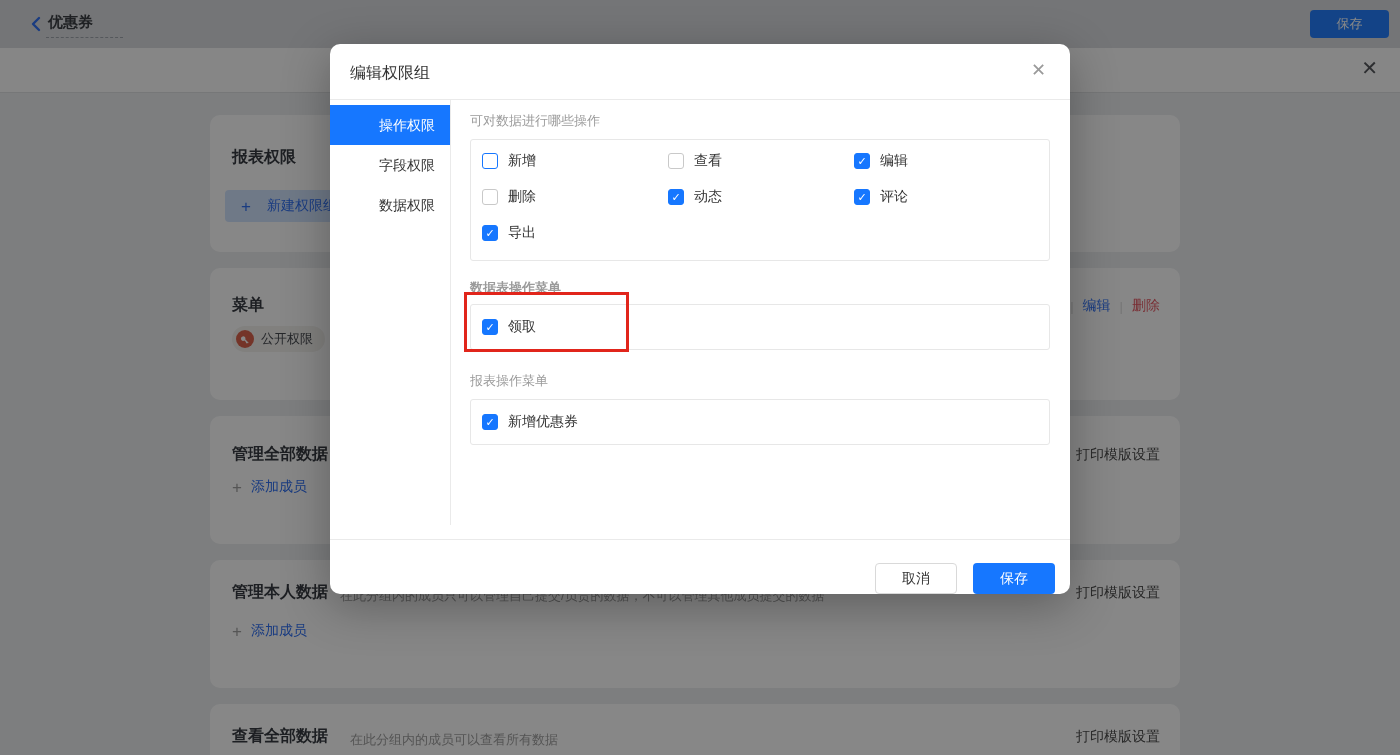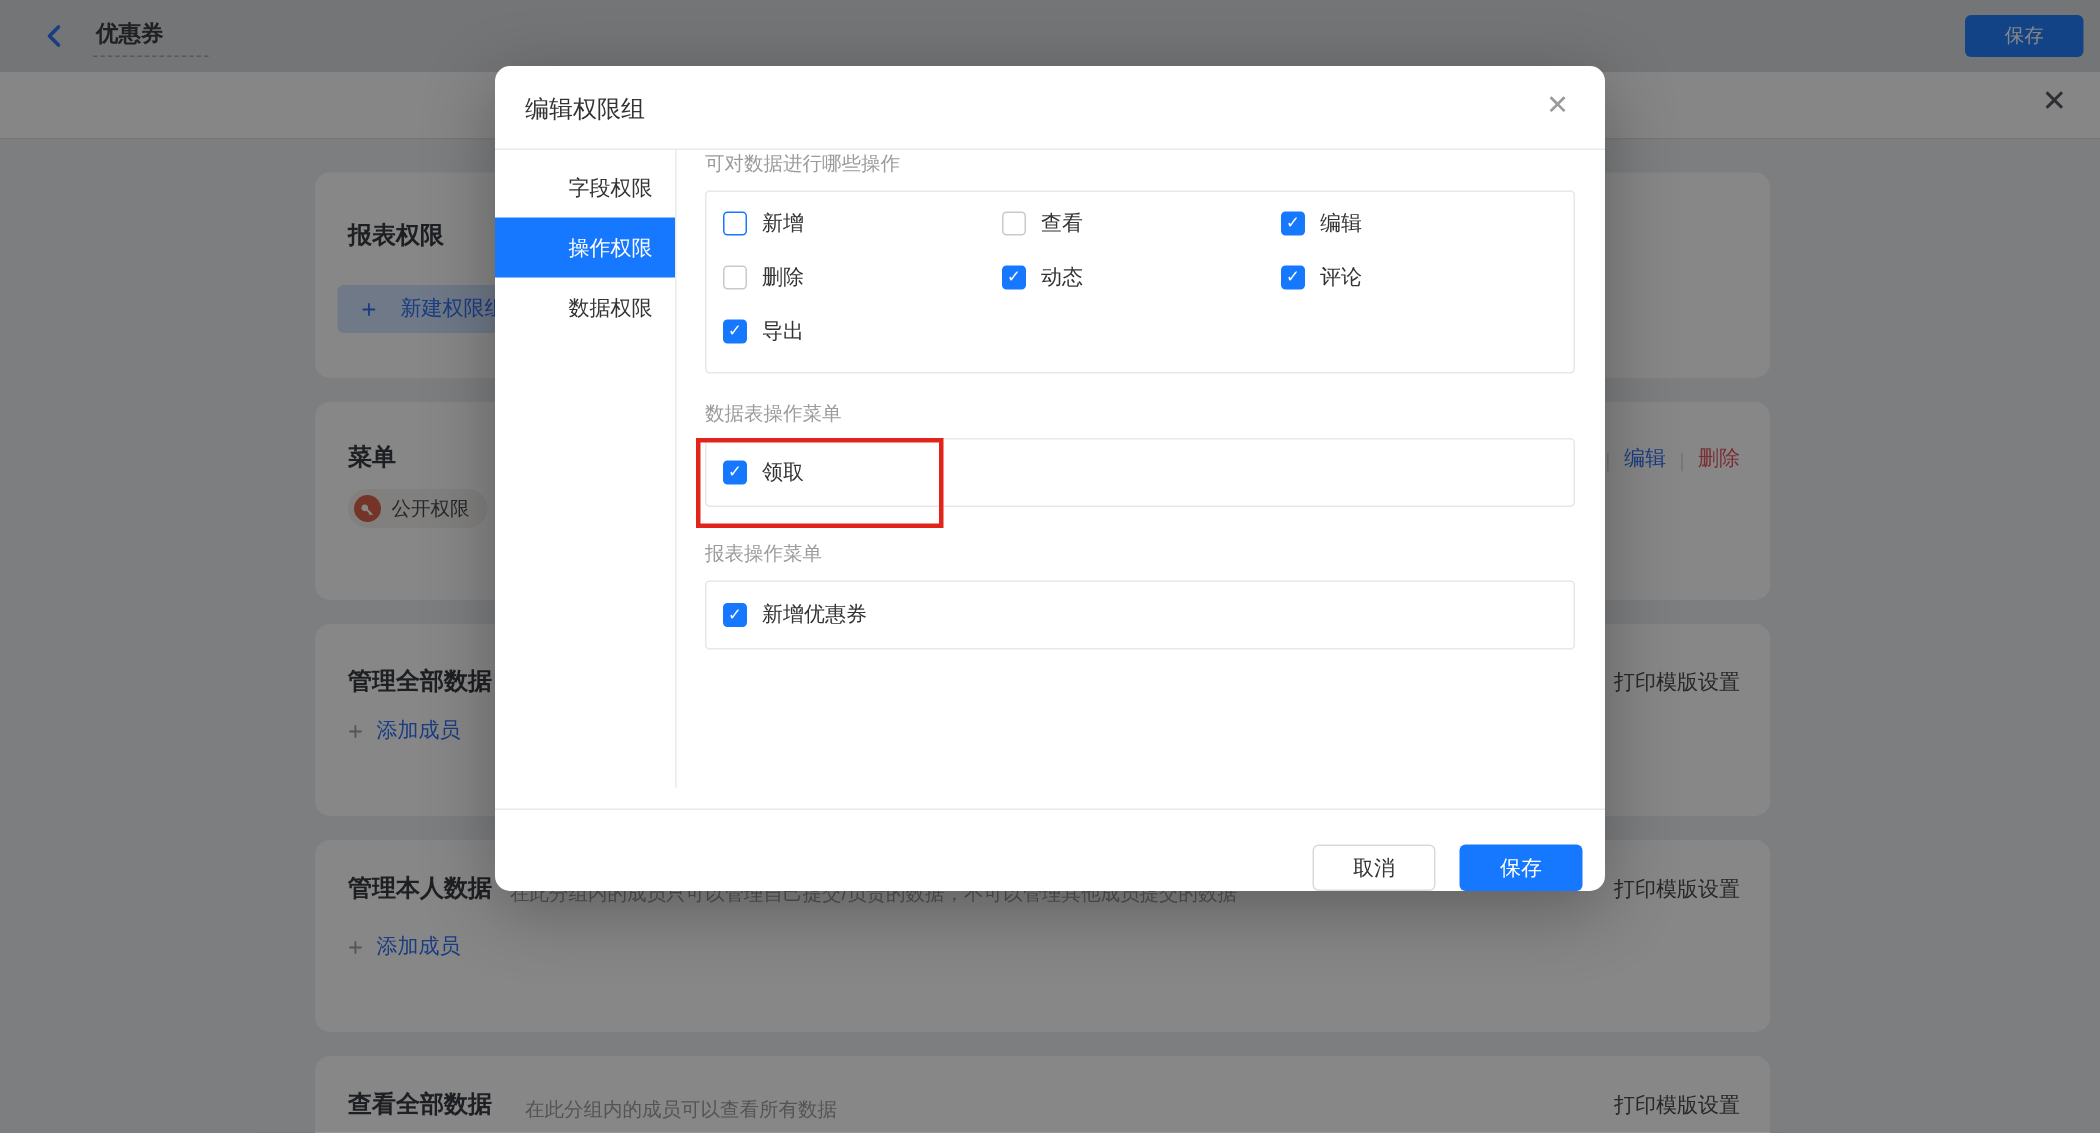--- a/index.html
+++ b/index.html
@@ -6,21 +6,21 @@
   html,body { background:#555; }
   .page {
     position:relative; width:1400px; height:755px; overflow:hidden;
     background:#ebedef;
     font-family:"Liberation Sans","DejaVu Sans",sans-serif;
     color:#333;
   }
   
   .navbar { position:absolute; top:0; left:0; right:0; height:48px; background:#d8dade; display:flex; align-items:center; z-index:1; }
   .back-btn { margin-left:26px; width:20px; height:20px; display:flex; align-items:center; justify-content:center; }
-  .nav-title { margin-left:16px; font-size:15px; color:#2f3338; font-weight:bold; border-bottom:1px dashed #9aa0a8; padding:3px 30px 5px 2px; }
+  .nav-title { font-size:15px; color:#2f3338; font-weight:bold; border-bottom:1px dashed #9aa0a8; padding:3px 30px 5px 2px; }
   .nav-save { position:absolute; right:11px; top:10px; width:79px; height:28px; background:#1677ff; color:#fff; border:none; border-radius:4px; font-size:13px; display:flex; align-items:center; justify-content:center; }
   .subheader { position:absolute; top:48px; left:0; right:0; height:45px; background:#fdfdfd; border-bottom:1px solid #dcdee0; z-index:1; }
   .page-close { position:absolute; right:22px; top:10px; font-size:20px; color:#4a4d52; background:none; border:none; line-height:1; }
   .card { position:absolute; left:210px; width:970px; background:#fff; border-radius:10px; z-index:1; }
   #card-report { top:115px; height:137px; }
   #card-menu { top:268px; height:132px; }
   #card-manage-all { top:416px; height:128px; }
   #card-manage-own { top:560px; height:128px; }
   #card-view-all { top:704px; height:120px; }
   .card-title { position:absolute; font-size:16px; font-weight:bold; color:#2b2f36; white-space:nowrap; }
@@ -42,24 +42,24 @@
   .modal { position:absolute; left:330px; top:44px; width:740px; height:550px; background:#fff; border-radius:10px; box-shadow:0 12px 48px rgba(0,0,0,.3); z-index:20; }
   .m-header { position:relative; height:56px; border-bottom:1px solid #eaeaea; }
   .m-title { position:absolute; left:20px; top:19px; font-size:16px; font-weight:500; color:#333; }
   .m-close { position:absolute; right:24px; top:17px; font-size:18px; color:#9a9a9a; background:none; border:none; line-height:1; }
   .m-side { position:absolute; left:0; top:61px; width:120px; }
   .m-tab { height:40px; line-height:40px; text-align:right; padding-right:15px; font-size:14px; color:#333; cursor:pointer; }
   .m-tab.active { background:#1677ff; color:#fff; font-weight:500; }
   .m-vline { position:absolute; left:120px; top:56px; width:1px; height:425px; background:#eaeaea; }
   .m-content { position:absolute; left:140px; top:56px; width:580px; }
   .m-label { font-size:13px; color:#9b9b9b; }
-  .lbl-1 { margin-top:0; }
+  .lbl-1 { margin-top:12px; }
   .box { border:1px solid #e7e7e7; border-radius:3px; background:#fff; }
   .box-grid { margin-top:9px; height:122px; display:grid; grid-template-columns:186px 186px 186px; align-content:start; row-gap:18px; padding:12px 0 0 11px; }
-  .lbl-2 { margin-top:18px; }
+  .lbl-2 { margin-top:18px;font-weight:bold; }
   .box-row { margin-top:7px; height:46px; display:flex; align-items:center; padding-left:11px; }
   .lbl-3 { margin-top:22px; }
   .box-row-2 { margin-top:9px; height:46px; display:flex; align-items:center; padding-left:11px; }
   .cb-opt { display:flex; align-items:center; height:18px; cursor:pointer; }
   .cb { width:16px; height:16px; border:1px solid #c9c9c9; border-radius:3px; background:#fff; display:flex; align-items:center; justify-content:center; flex:none; }
   .cb .tick { display:none; color:#fff; font-size:11px; font-weight:bold; line-height:1; }
   .cb.checked { background:#1677ff; border-color:#1677ff; }
   .cb.checked .tick { display:block; }
   .cb.focus { border-color:#1677ff; }
   .cb-label { margin-left:10px; font-size:14px; color:#333; white-space:nowrap; }
@@ -142,22 +142,22 @@
 
   <div class="overlay"></div>
 
   <div class="modal">
     <div class="m-header">
       <div class="m-title">编辑权限组</div>
       <button class="m-close">✕</button>
     </div>
 
     <div class="m-side">
+      <div class="m-tab active">操作权限</div>
       <div class="m-tab">字段权限</div>
-      <div class="m-tab active">操作权限</div>
       <div class="m-tab">数据权限</div>
     </div>
     <div class="m-vline"></div>
 
     <div class="m-content">
       <div class="m-label lbl-1">可对数据进行哪些操作</div>
       <div class="box box-grid">
         <label class="cb-opt">
           <span class="cb focus"></span>
           <span class="cb-label">新增</span>

